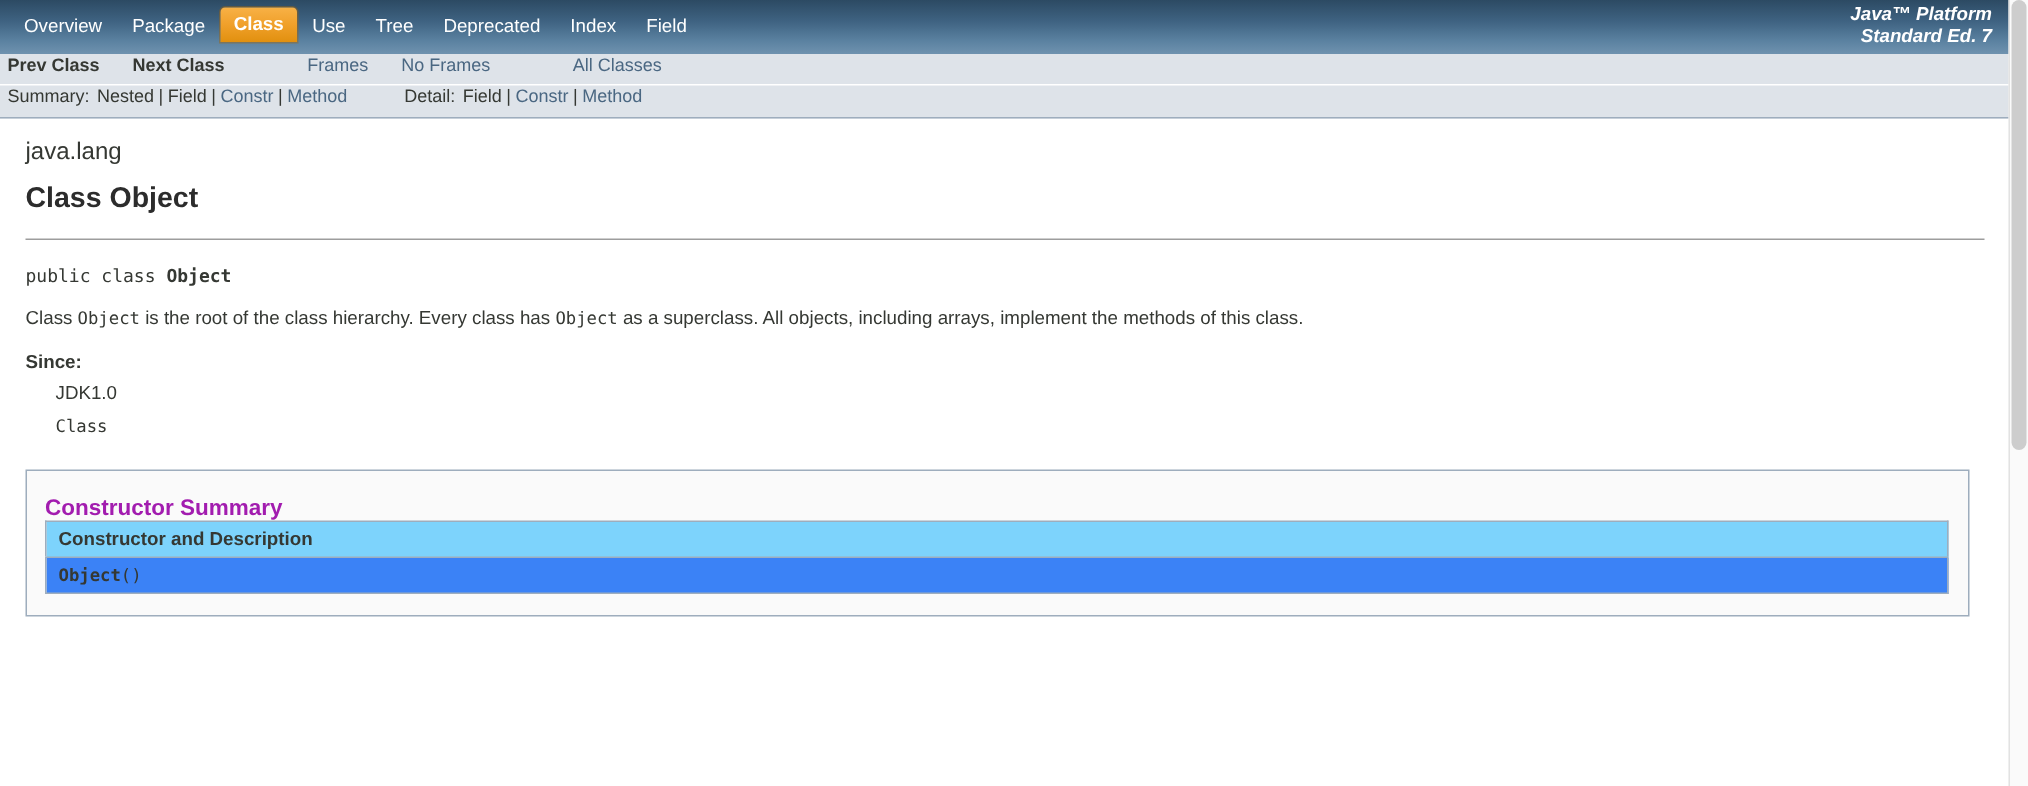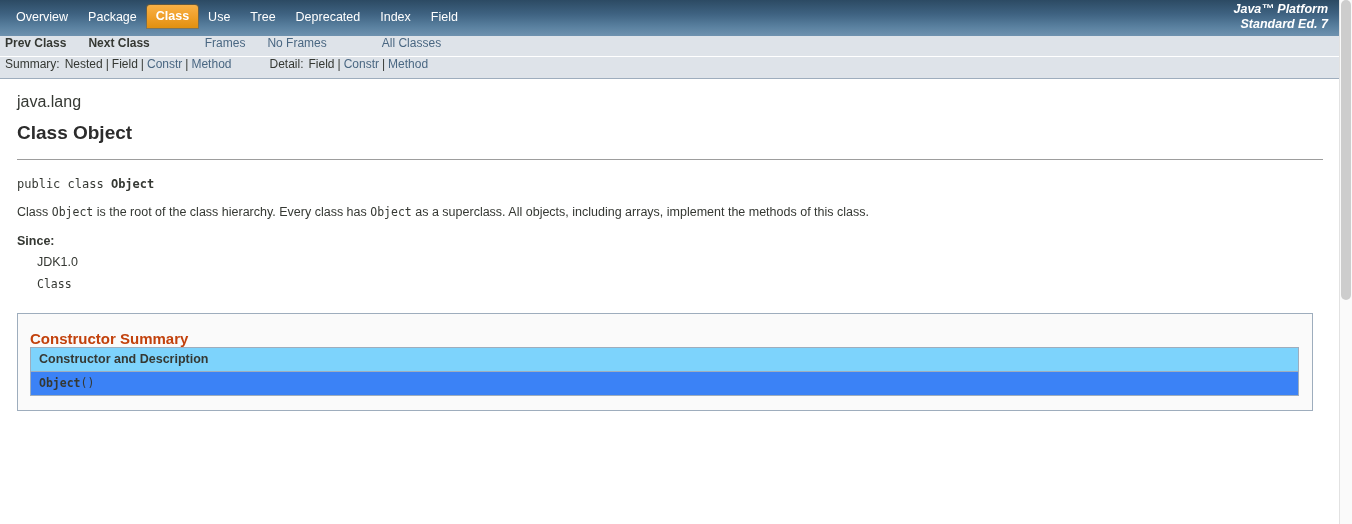--- a/index.html
+++ b/index.html
@@ -168,21 +168,21 @@
   
   .summary-panel {
     margin: 22px 27px 0 17px;
     border: 1px solid #9eadbd;
     background: #fafafa;
     padding: 0 0 14px 0;
   }
   h3.sumtitle {
     font-size: 15px;
     font-weight: bold;
-    color: #c2410c;
+    color: #a21caf;
     margin: 0;
     padding: 16px 0 0 12px;
   }
   .tabrow {
     padding: 14px 0 0 12px;
   }
   .tab {
     display: inline-block;
     background: linear-gradient(to bottom, #f8b146 0%, #f0a02a 55%, #dd8c0c 100%);
     color: #ffffff;

